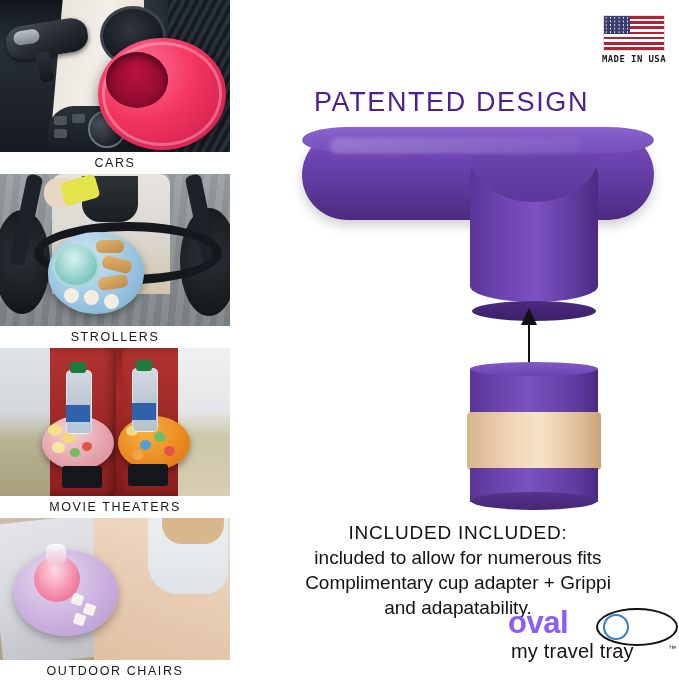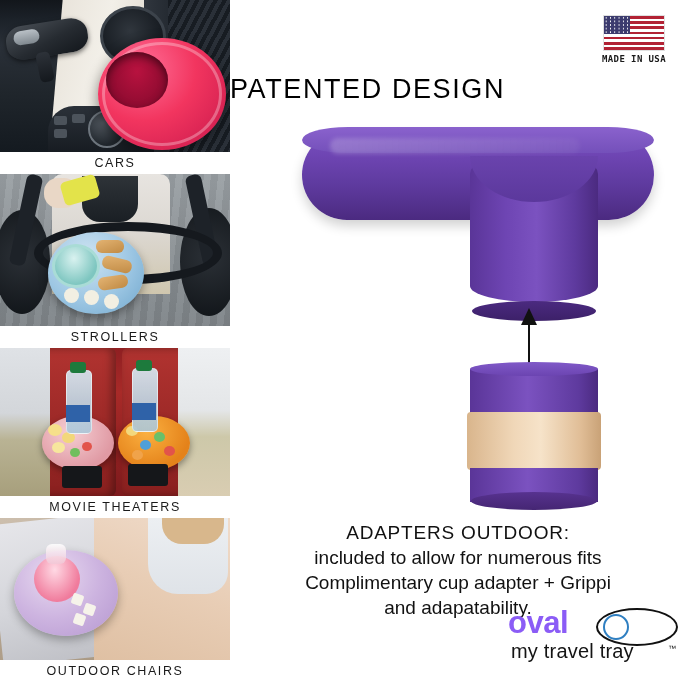--- a/index.html
+++ b/index.html
@@ -132,22 +132,22 @@
   .usa-badge{position:absolute;right:12px;top:16px;width:66px;text-align:center;}
   .usa-flag{width:60px;height:34px;margin:0 auto;position:relative;background:#fff;
     box-shadow:0 0 0 1px rgba(0,0,0,.12);}
   .usa-stripes{position:absolute;inset:0;background:repeating-linear-gradient(180deg,
      #b22234 0 2.6px,#ffffff 2.6px 5.2px);}
   .usa-canton{position:absolute;left:0;top:0;width:26px;height:18px;background:#3c3b6e;
     background-image:radial-gradient(circle,#fff 0 .7px,transparent .8px);background-size:4.3px 3.6px;}
   .usa-text{font-size:9px;font-weight:bold;letter-spacing:.4px;color:#1a1a1a;margin-top:4px;
     font-family:"DejaVu Sans Mono", monospace;}
 
-  .headline{position:absolute;left:0;right:6px;top:74px;text-align:left;
-    font-size:27px;letter-spacing:1.6px;color:#000000;white-space:nowrap;}
+  .headline{position:absolute;left:0;right:6px;top:87px;text-align:center;
+    font-size:27px;letter-spacing:1.6px;color:#4c1d95;white-space:nowrap;}
 
   
   .product{position:absolute;left:0;top:112px;width:449px;height:400px;}
 
   .tray-main{position:absolute;left:72px;top:18px;width:352px;height:90px;}
   .tray-body{position:absolute;left:0;top:0;width:352px;height:90px;border-radius:46px;
     background:linear-gradient(180deg,#7b52c0 0%,#6e45b3 28%,#5e3a9e 62%,#4b2a80 100%);
     box-shadow:0 6px 12px rgba(0,0,0,.18);}
   .tray-top{position:absolute;left:0;top:-3px;width:352px;height:26px;border-radius:46px/13px;
     background:linear-gradient(180deg,#8a62cd 0%,#7450ba 100%);}
@@ -333,21 +333,21 @@
         <div class="ad-upper"></div>
         <div class="ad-top"></div>
         <div class="ad-band"></div>
         <div class="ad-lower"></div>
         <div class="ad-bottom"></div>
       </div>
 
     </div>
 
     <div class="blurb">
-      <div class="l1">ADAPTERS OUTDOOR:</div>
+      <div class="l1">INCLUDED INCLUDED:</div>
       <div class="l2">included to allow for numerous fits</div>
       <div class="l2">Complimentary cup adapter + Grippi</div>
       <div class="l2">and adapatability.</div>
     </div>
 
     <div class="logo">
       <div class="logo-word">oval</div>
       <div class="logo-mark"></div>
       <div class="logo-circle"></div>
       <div class="logo-sub">my travel tray</div>

